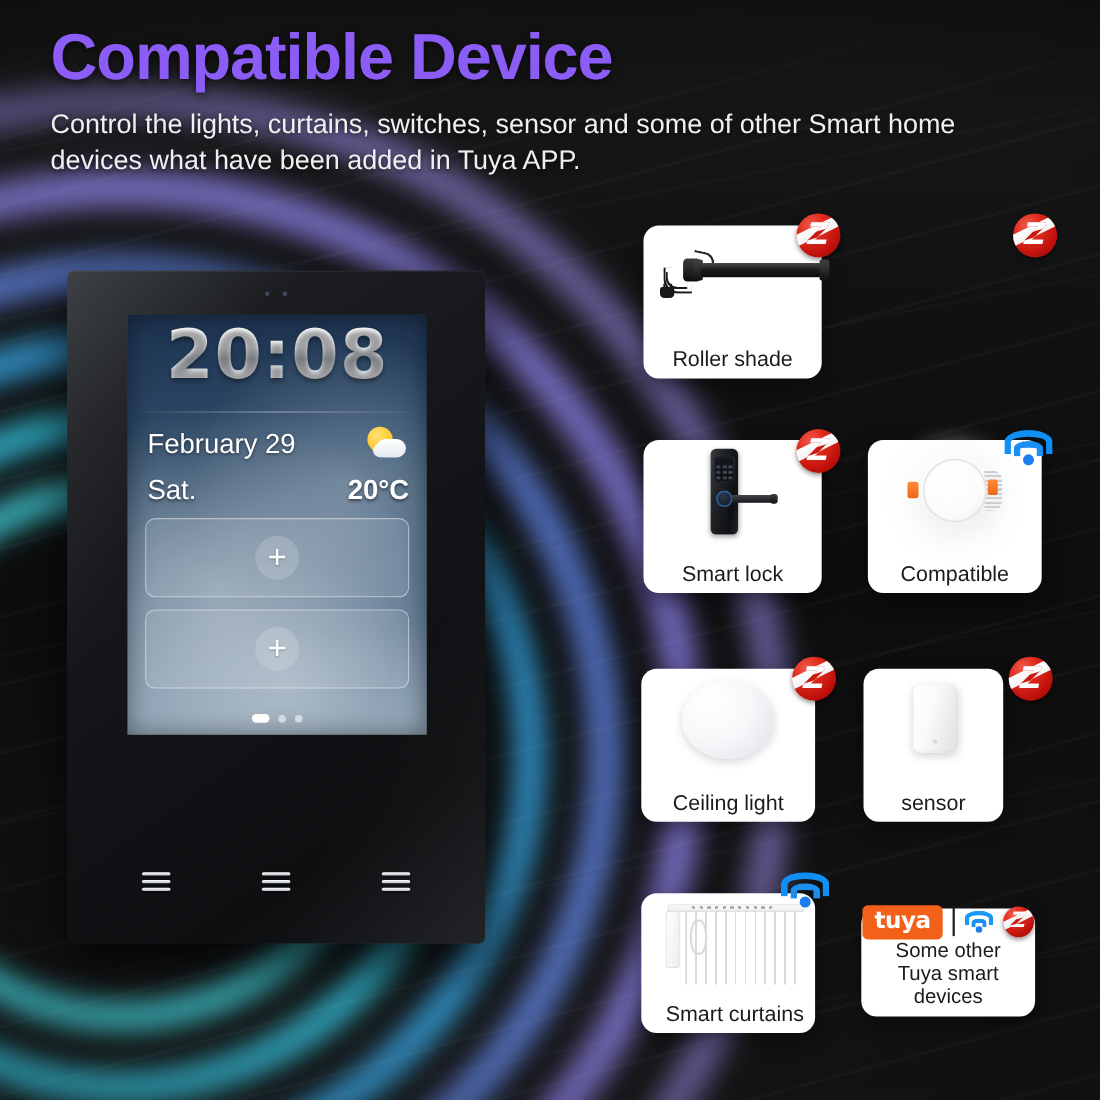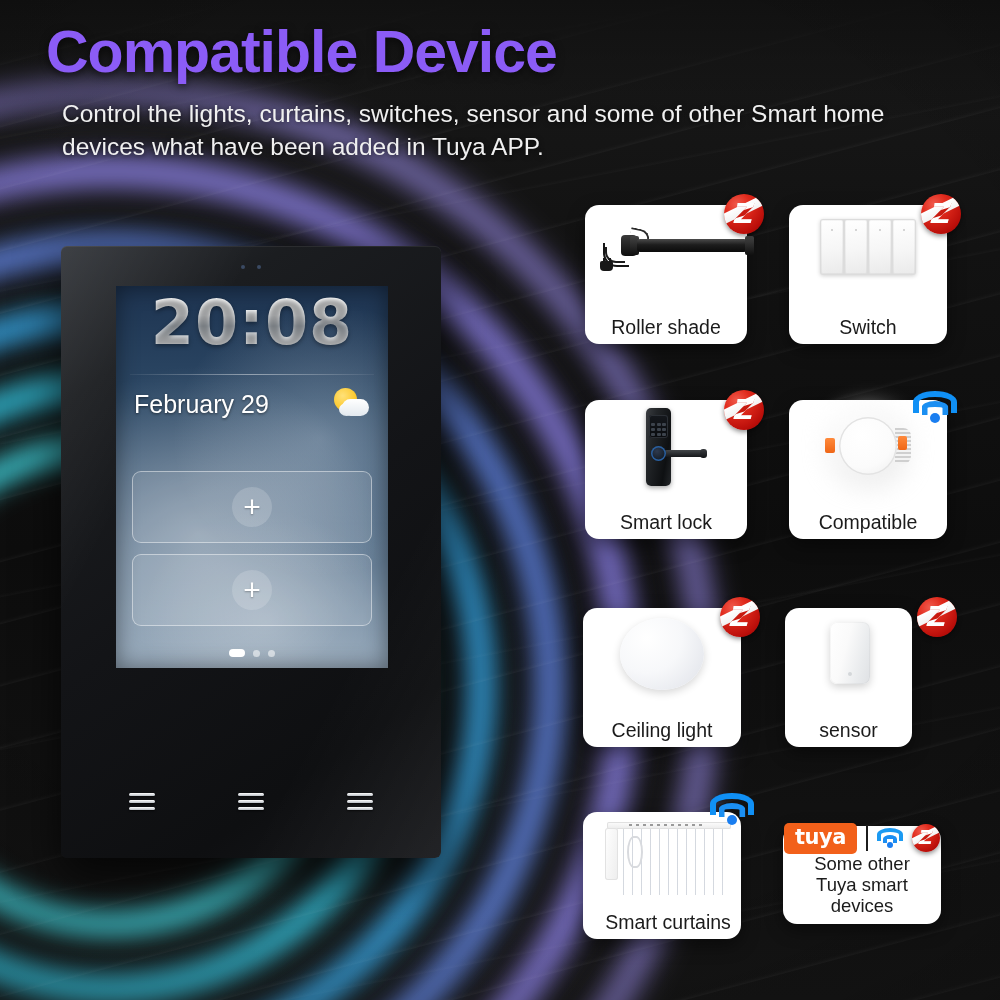--- a/index.html
+++ b/index.html
@@ -70,21 +70,20 @@
   .title {
     font-size:59px; font-weight:700; color:#8b5cf6;
     letter-spacing:-1px; line-height:1.05;
     font-family:"Liberation Sans", sans-serif;
     text-shadow:0 2px 8px rgba(0,0,0,.6);
   }
   .subtitle {
     margin-top:14px;
     font-size:24.5px; color:#f0f0f0; line-height:1.33; font-weight:400;
     text-shadow:0 1px 5px rgba(0,0,0,.6);
-    margin-left:16px;
   }
 
   
   .panel {
     position:absolute; left:61px; top:246px; width:380px; height:612px;
     border-radius:6px;
     background:linear-gradient(145deg,#2b2e33 0%,#1b1d20 18%,#131417 50%,#0e0f11 80%,#17181b 100%);
     box-shadow:0 18px 46px rgba(0,0,0,.72), inset 0 1px 0 rgba(255,255,255,.07);
     z-index:6;
   }
@@ -465,20 +464,24 @@
 
     <div class="wrow d1">
       <span class="wdate">February 29</span>
       <span class="wicon">
         <span class="sun"></span>
           <span class="cl2"></span>
           <span class="cl1"></span>
       </span>
     </div>
 
+    <div class="wrow d2">
+      <span class="wday">Sat.</span>
+      <span class="wtemp">20°C</span>
+    </div>
 
     <div class="tile t1">
       <span class="plus">+</span>
     </div>
     <div class="tile t2">
       <span class="plus">+</span>
     </div>
 
     <div class="dots">
       <span class="pill"></span>
@@ -526,31 +529,20 @@
     <div class="label">Roller shade</div>
   </div>
   <div class="badge" style="left:724px; top:194px;">
     <div class="zb">
         <span class="zch">Z</span>
         <span class="zwhite">Z</span>
         <span class="zwhite2">Z</span>
       </div>
   </div>
 
-  <div class="card" style="left:789px; top:205px; width:158px; height:139px;">
-    <div class="art">
-      <div class="art-switch">
-          <i class="k"></i>
-          <i class="k"></i>
-          <i class="k"></i>
-          <i class="k"></i>
-        </div>
-    </div>
-    <div class="label">Switch</div>
-  </div>
   <div class="badge" style="left:921px; top:194px;">
     <div class="zb">
         <span class="zch">Z</span>
         <span class="zwhite">Z</span>
         <span class="zwhite2">Z</span>
       </div>
   </div>
 
   <div class="card" style="left:585px; top:400px; width:162px; height:139px;">
     <div class="art">

